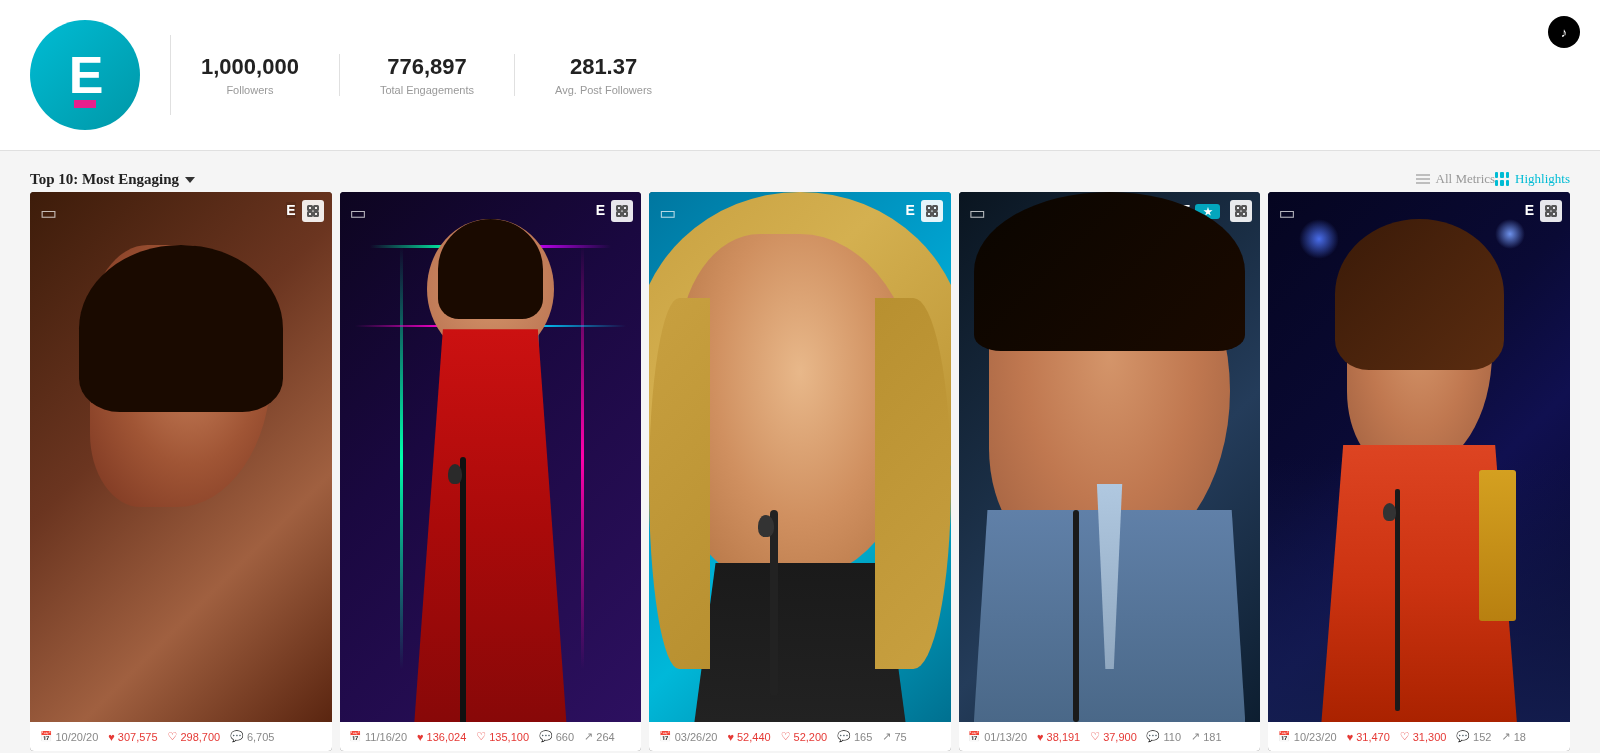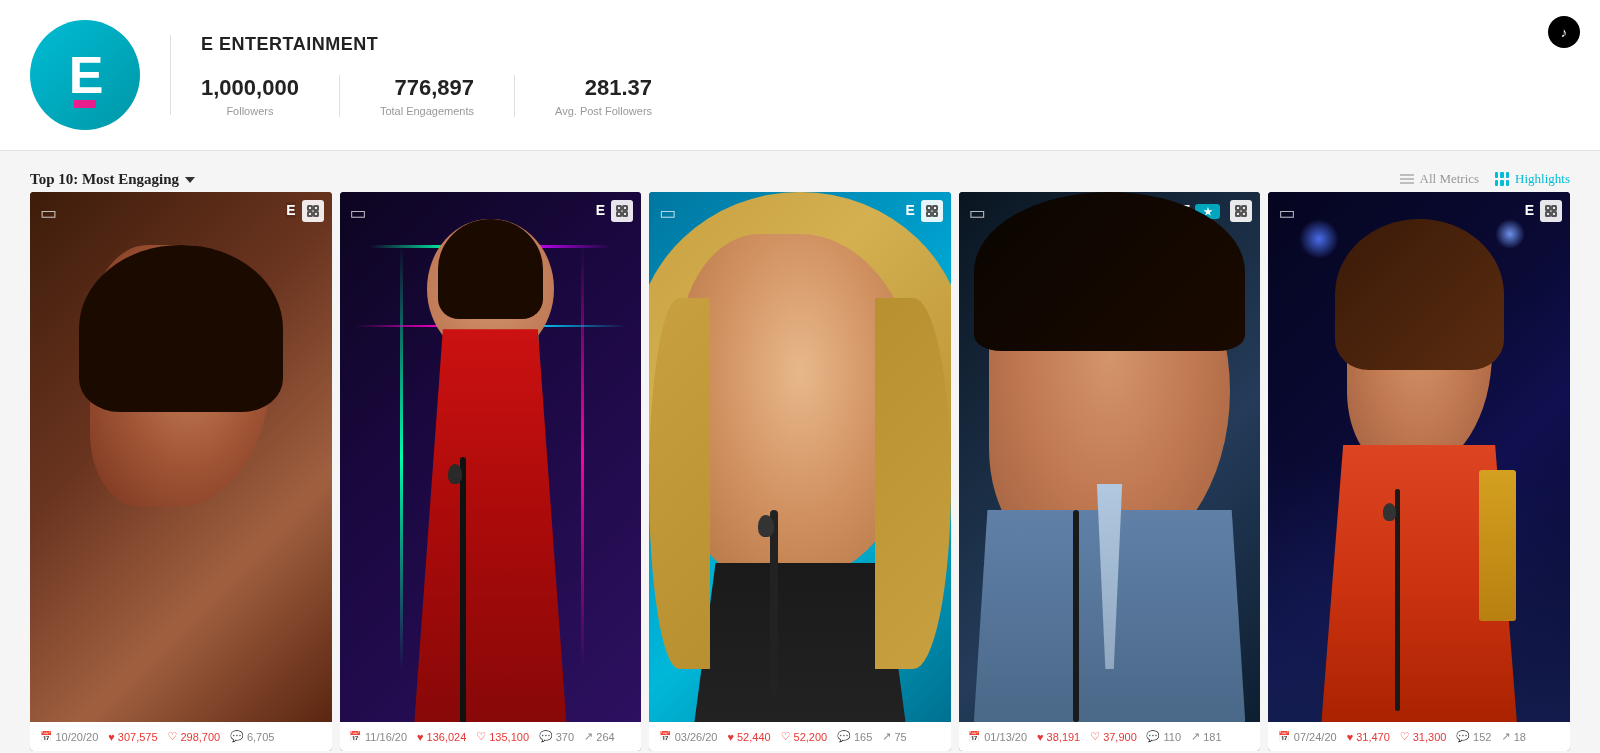--- a/index.html
+++ b/index.html
@@ -69,21 +69,20 @@
       text-align: center;
     }
     .metric-item:first-child { padding-left: 0; }
     .metric-item:last-child { border-right: none; }
 
     .metric-value {
       font-size: 22px;
       font-weight: 600;
       color: #222;
       display: block;
-      text-align: right;
     }
 
     .metric-label {
       font-size: 11px;
       color: #999;
       margin-top: 4px;
       display: block;
     }
 
     .tiktok-icon {
@@ -129,21 +128,20 @@
       width: 0;
       height: 0;
       border-left: 5px solid transparent;
       border-right: 5px solid transparent;
       border-top: 6px solid #333;
     }
 
     .view-toggle {
       display: flex;
       align-items: center;
-      gap: 16px;
     }
 
     .view-option {
       display: flex;
       align-items: center;
       gap: 6px;
       font-size: 13px;
       color: #999;
       cursor: pointer;
     }
@@ -279,21 +277,20 @@
 
   <div class="header-section">
     <div class="logo-circle">
       <span class="logo-letter">E</span>
       <div class="logo-pink-bar"></div>
     </div>
 
     <div class="header-divider"></div>
 
     <div>
-      <div class="channel-name">E ENTERTAINMENT</div>
       <div class="metrics-row">
         <div class="metric-item">
           <span class="metric-value">1,000,000</span>
           <span class="metric-label">Followers</span>
         </div>
         <div class="metric-item">
           <span class="metric-value">776,897</span>
           <span class="metric-label">Total Engagements</span>
         </div>
         <div class="metric-item">
@@ -422,21 +419,21 @@
           <span class="footer-stat stat-heart">
             <span>♥</span>
             <span>136,024</span>
           </span>
           <span class="footer-stat stat-like">
             <span>♡</span>
             <span>135,100</span>
           </span>
           <span class="footer-stat stat-comment">
             <span>💬</span>
-            <span>370</span>
+            <span>660</span>
           </span>
           <span class="footer-stat stat-share">
             <span>↗</span>
             <span>264</span>
           </span>
         </div>
       </div>
 
       <div class="card">
         <div class="card-image card-image-3">
@@ -586,21 +583,21 @@
                   <rect x="7" y="7" width="4" height="4" rx="0.5"></rect>
                 </svg>
             </div>
           </div>
           <div style="position:absolute; top:10px; right:36px; color:white; font-weight:900; font-size:14px;">E</div>
           <div style="position:absolute; top:10px; left:10px; color:rgba(255,255,255,0.7); font-size:18px;">▭</div>
         </div>
         <div class="card-footer">
           <span class="footer-date">
             <span style="font-size:10px;">📅</span>
-            <span>07/24/20</span>
+            <span>10/23/20</span>
           </span>
           <span class="footer-stat stat-heart">
             <span>♥</span>
             <span>31,470</span>
           </span>
           <span class="footer-stat stat-like">
             <span>♡</span>
             <span>31,300</span>
           </span>
           <span class="footer-stat stat-comment">

